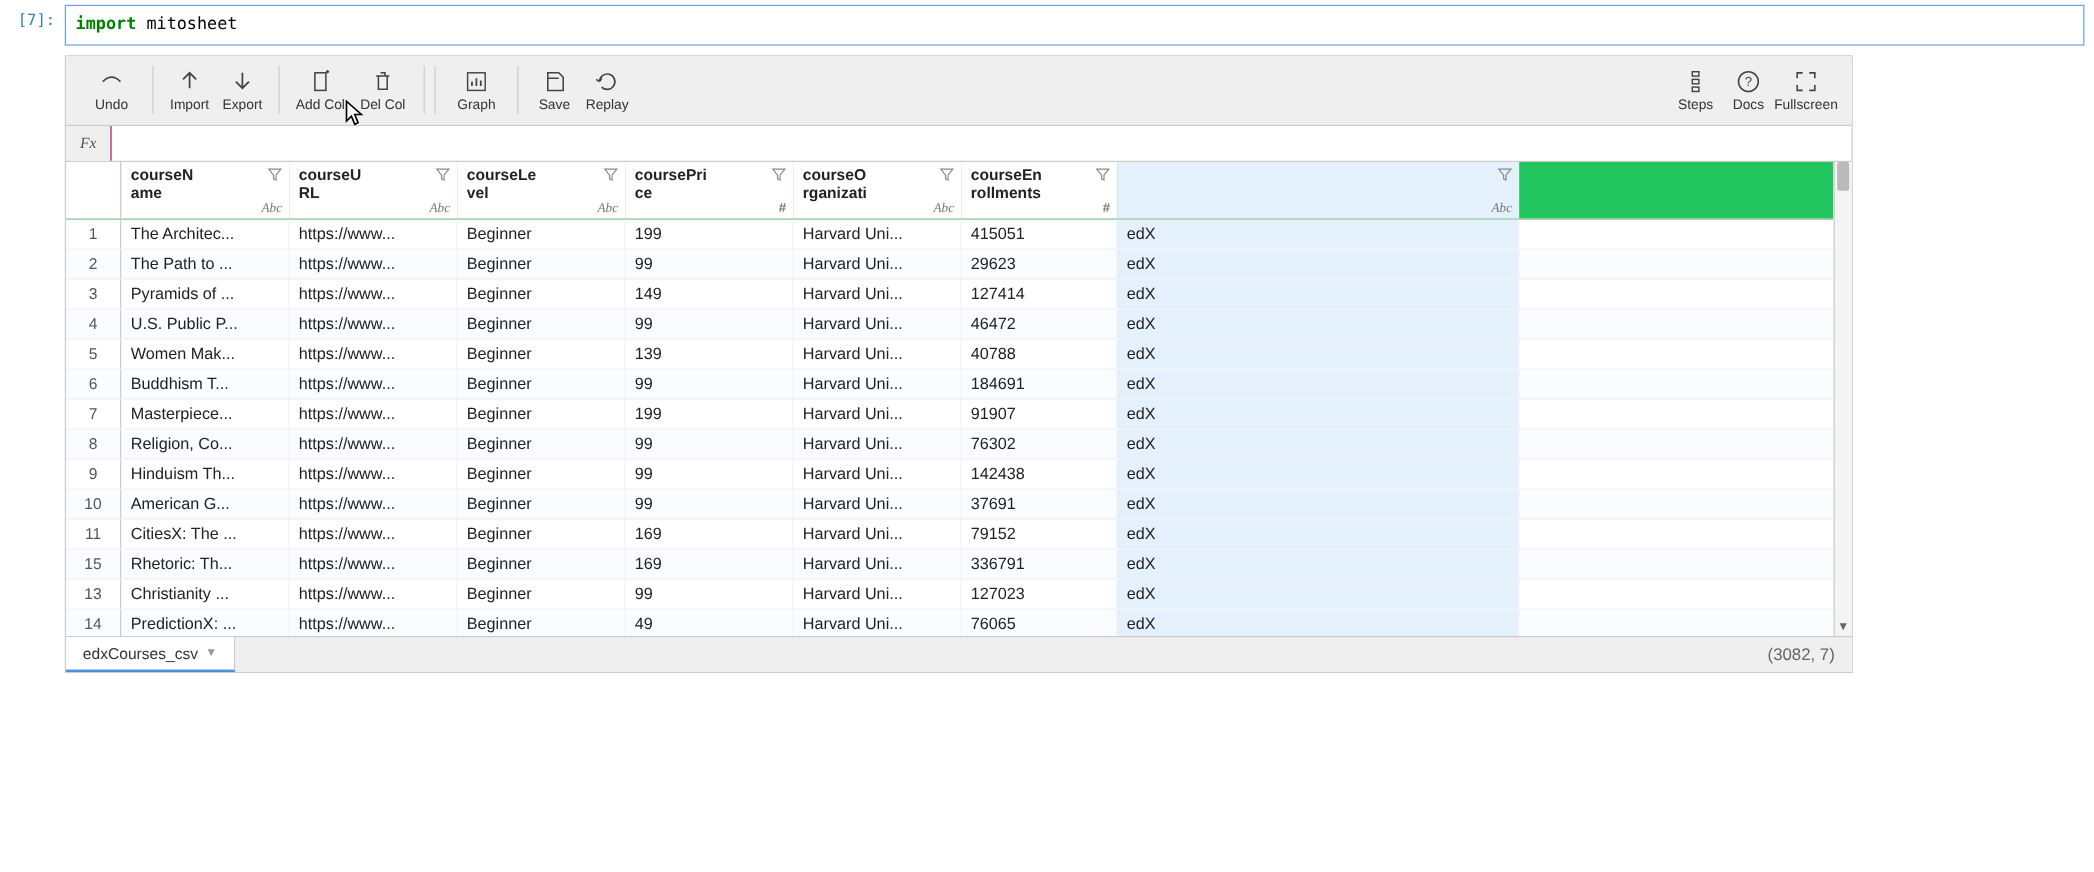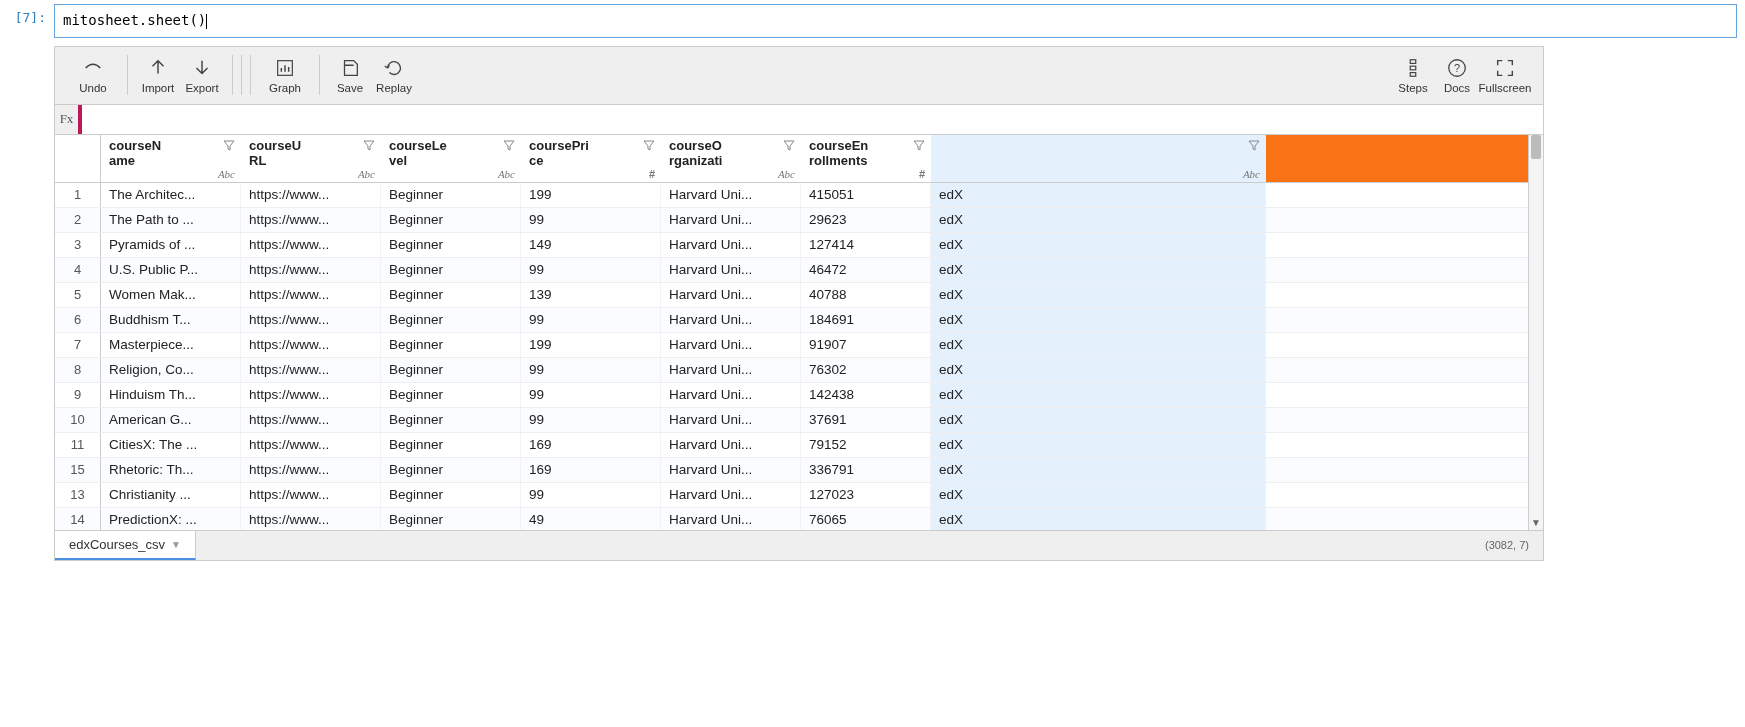--- a/index.html
+++ b/index.html
@@ -15,55 +15,55 @@
 .sheet-outer { margin: 8px 0 0 54px; border: 1px solid #ccc; width: 1490px; background: #fff; position:relative;}
 .toolbar { display: flex; align-items: center; background: #efefef; border-bottom: 1px solid #ccc; height: 58px; padding: 0 8px; }
 .tb-group { display: flex; align-items: center; height: 100%; padding: 0 4px; }
 .tb-sep { width: 1px; height: 40px; background: #ccc; margin: 0 4px; }
 .tb-btn { display: flex; flex-direction: column; align-items: center; justify-content: center; width: 52px; height: 52px; cursor: pointer; color: #444; }
 .tb-btn.narrow { width: 44px; }
 .tb-btn svg { width: 24px; height: 22px; }
 .tb-btn span { font-size: 11.5px; margin-top: 3px; color:#333; }
 .tb-spacer { flex: 1; }
 .fx-bar { height: 30px; border-bottom: 1px solid #ccc; display:flex; align-items:center;}
-.fx-label { width: 27px; height:100%; display:flex; align-items:center; justify-content:center; font-family: Georgia, serif; color: #555; border-right:4px solid #be185d; background:#efefef;}
+.fx-label { width: 38px; height:100%; display:flex; align-items:center; justify-content:center; font-style: italic; font-family: Georgia, serif; color: #555; border-right:1px solid #be185d; background:#efefef;}
 .grid-area { display:flex; height: 395px; position:relative;}
 .grid-inner { flex:1; overflow:hidden; position:relative;}
-.headers { display:flex; height:48px; border-bottom:1px solid #ccc; background:#f97316;}
+.headers { display:flex; height:48px; border-bottom:1px solid #ccc; background:#22c55e;}
 .hdr-index { width:46px; border-right:1px solid #ccc; background:#fff;}
 .col-main { position:relative; padding:4px 8px 2px 8px; background:#fff;}
 .col-main.selected { background:#e4f0fb;}
 .col-name { font-size:13px; font-weight:600; color:#222; line-height:1.15; overflow:hidden; }
 .col-filter { position:absolute; top:4px; right:6px; color:#888; cursor:pointer;}
 .col-type { position:absolute; bottom:2px; right:6px; font-size:11px; font-style:italic; color:#777; font-family:Georgia,serif;}
 .col-type.hash { font-style:normal; font-family:inherit; font-weight:bold;}
 .rows { overflow:hidden;}
 .row { display:flex; height:25px; align-items:center; border-bottom:1px solid #eee;}
 .row:nth-child(even){background:#fafcff;}
 .cell-index { width:46px; text-align:center; color:#555; font-size:13px; border-right:1px solid #ccc; height:100%; display:flex; align-items:center; justify-content:center;}
 .cell { padding:0 8px; font-size:13.5px; color:#222; overflow:hidden; white-space:nowrap; text-overflow:ellipsis; border-right:1px solid #f3f3f3; height:100%; display:flex; align-items:center;}
 .cell.selected { background:#e4f0fb;}
 .vscroll { width:15px; border-left:1px solid #ccc; background:#f4f4f4; position:relative;}
 .vscroll-thumb { position:absolute; top:0; left:2px; width:10px; height:24px; background:#bbb; border-radius:2px;}
 .vscroll-arrow { position:absolute; bottom:2px; left:2px; font-size:10px; color:#666;}
 .footer { height:30px; border-top:1px solid #ccc; display:flex; align-items:center; background:#efefef;}
 .sheet-tab { height:100%; padding:0 14px; display:flex; align-items:center; background:#fff; border-right:1px solid #ccc; border-bottom:2px solid #4a90e2; font-size:13px; color:#333; cursor:pointer; gap:6px;}
 .sheet-tab .tab-caret { color:#999; font-size:10px;}
 .footer-spacer{flex:1;}
-.footer-dims { padding:0 14px; color:#666; font-size:11px;}
+.footer-dims { padding:0 14px; color:#666; font-size:14px;}
 .filter-icon { width:12px; height:12px; }
 .cursor-overlay { position:absolute; top:36px; left:230px; font-size:14px; color:#000; pointer-events:none;}
 </style>
 </head>
 <body>
 
 <div class="cell-wrap">
   <div class="cell-prompt">[7]:</div>
   <div class="code-cell">
-    <div><span class="kw-call">mitosheet.sheet()</span><span class="caret"></span></div>
+    <div><span class="kw-import">import</span><span class="kw-name"> mitosheet</span></div>
   </div>
 </div>
 
 <div class="sheet-outer">
 
   <div class="toolbar">
     <div class="tb-group">
       <div class="tb-btn">
         <svg viewBox="0 0 24 24">
             <path d="M4 12 Q 12 4 20 12" fill="none" stroke="#444" stroke-width="1.6"></path>
@@ -80,20 +80,40 @@
         <span>Import</span>
       </div>
       <div class="tb-btn narrow">
         <svg viewBox="0 0 24 24">
             <path d="M12 4 V18 M6 12 l6 6 6-6" fill="none" stroke="#444" stroke-width="1.6"></path>
           </svg>
         <span>Export</span>
       </div>
     </div>
     <div class="tb-sep"></div>
+    <div class="tb-group">
+      <div class="tb-btn">
+        <svg viewBox="0 0 24 24">
+            <rect x="7" y="4" width="10" height="16" fill="none" stroke="#444" stroke-width="1.4"></rect>
+            <path d="M17 3 h3 M18.5 1.5 v3" stroke="#444" stroke-width="1.4"></path>
+          </svg>
+        <span>Add Col</span>
+        <div class="cursor-overlay">
+          <svg width="14" height="16" viewBox="0 0 14 16">
+              <path d="M1 1 L1 13 L4 10 L6 15 L8 14 L6 9 L10 9 Z" fill="#fff" stroke="#000" stroke-width="1"></path>
+            </svg>
+        </div>
+      </div>
+      <div class="tb-btn">
+        <svg viewBox="0 0 24 24">
+            <path d="M6 7 h12 M8 7 v12 h8 V7 M10 4 h4 v3" fill="none" stroke="#444" stroke-width="1.4"></path>
+          </svg>
+        <span>Del Col</span>
+      </div>
+    </div>
     <div class="tb-sep"></div>
     <div class="tb-sep"></div>
     <div class="tb-group">
       <div class="tb-btn">
         <svg viewBox="0 0 24 24">
             <rect x="4" y="4" width="16" height="16" fill="none" stroke="#444" stroke-width="1.3"></rect>
             <path d="M8 16 v-4 M12 16 v-7 M16 16 v-5" stroke="#444" stroke-width="1.6"></path>
           </svg>
         <span>Graph</span>
       </div>

